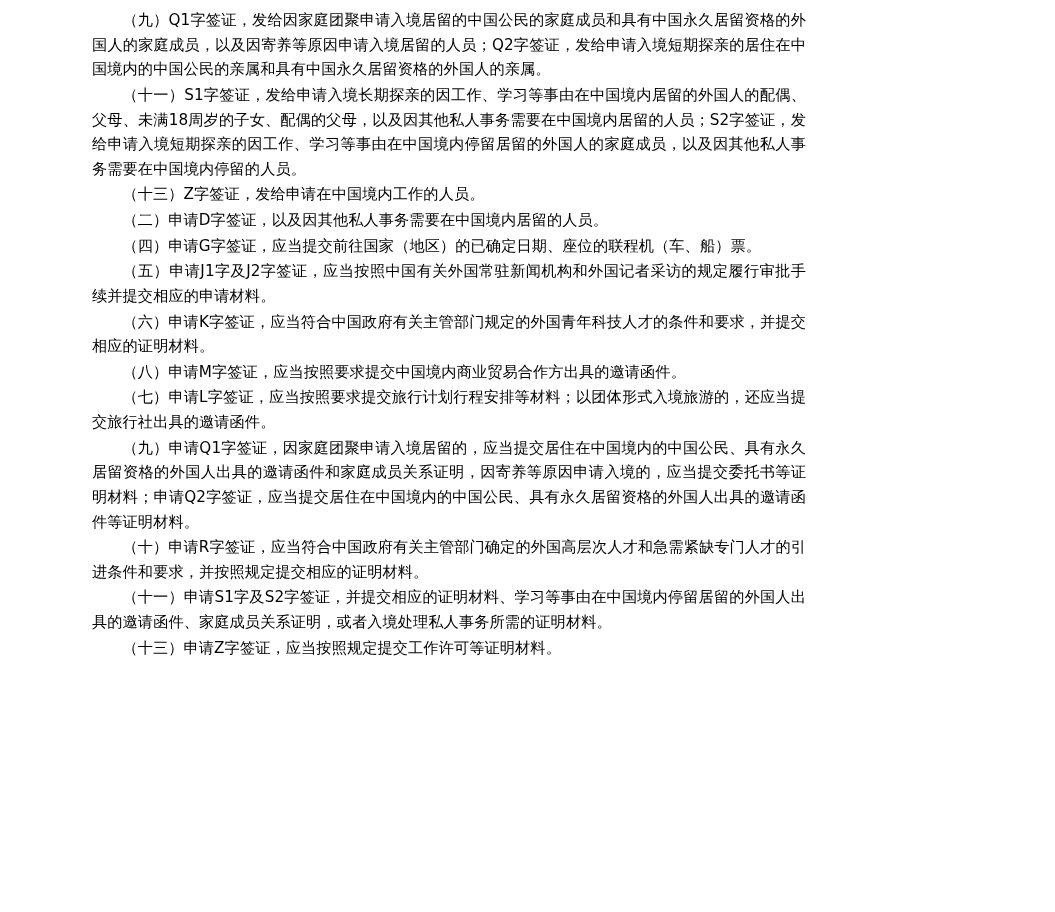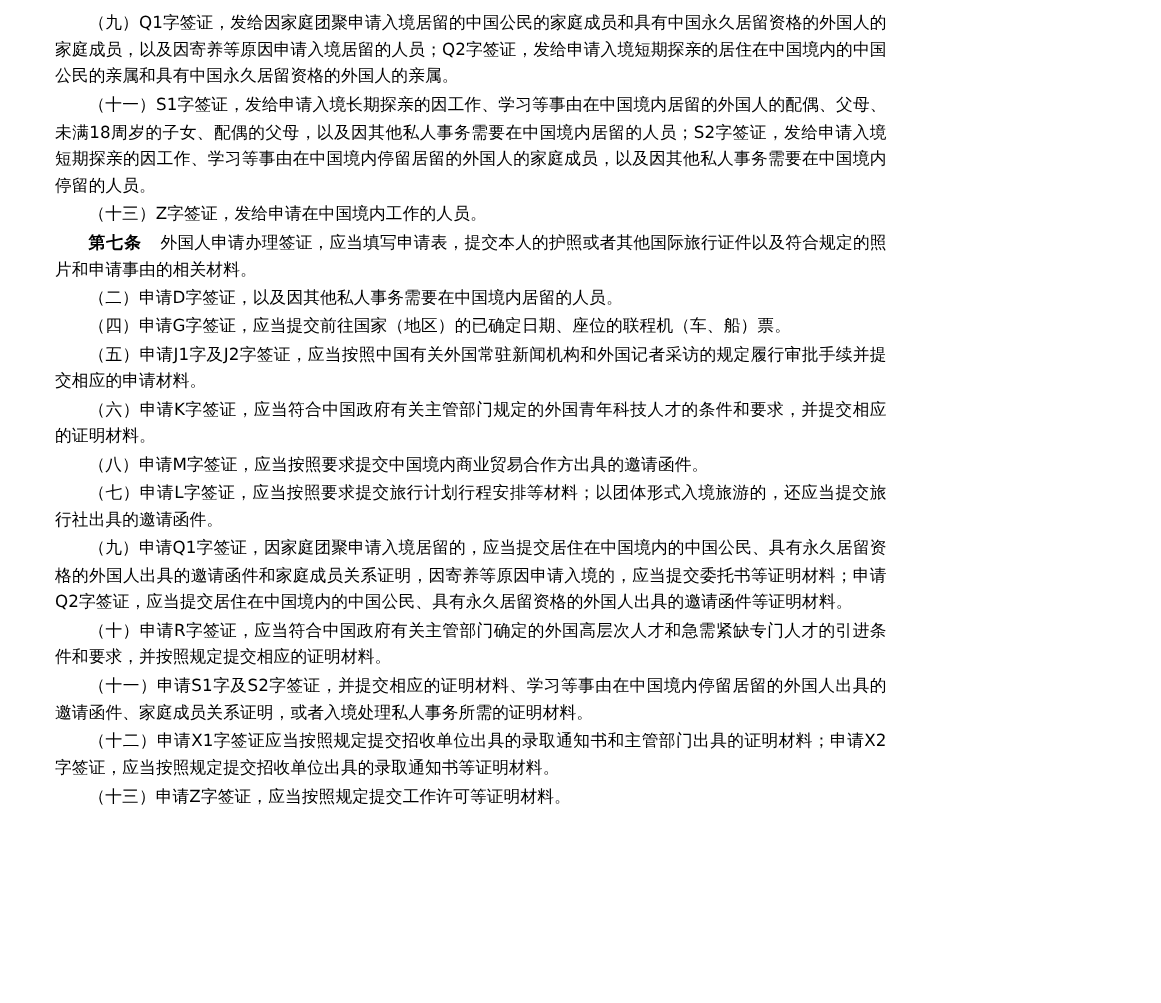--- a/index.html
+++ b/index.html
@@ -10,21 +10,21 @@
   body {
     width: 1055px;
     min-height: 912px;
     font-family: "DejaVu Sans", "Liberation Sans", sans-serif;
     color: #000000;
   }
   .page {
     width: 868px;
     min-height: 912px;
     box-sizing: border-box;
-    padding: 8px 62px 10px 50px;
+    padding: 8px 62px 10px 92px;
   }
   .para {
     font-size: 15.2px;
     line-height: 1.62;
     text-align: justify;
     text-justify: inter-ideograph;
     margin: 0 0 1px 0;
     letter-spacing: 0.1px;
   }
   .indent {
@@ -48,21 +48,20 @@
 <div class="page">
 
   <p class="para indent">（九）Q1字签证，发给因家庭团聚申请入境居留的中国公民的家庭成员和具有中国永久居留资格的外国人的家庭成员，以及因寄养等原因申请入境居留的人员；Q2字签证，发给申请入境短期探亲的居住在中国境内的中国公民的亲属和具有中国永久居留资格的外国人的亲属。</p>
 
 
   <p class="para indent">（十一）S1字签证，发给申请入境长期探亲的因工作、学习等事由在中国境内居留的外国人的配偶、父母、未满18周岁的子女、配偶的父母，以及因其他私人事务需要在中国境内居留的人员；S2字签证，发给申请入境短期探亲的因工作、学习等事由在中国境内停留居留的外国人的家庭成员，以及因其他私人事务需要在中国境内停留的人员。</p>
 
 
   <p class="para indent">（十三）Z字签证，发给申请在中国境内工作的人员。</p>
 
-  <p class="para article"><span class="art-label">第七条</span><span class="art-gap"></span><span>外国人申请办理签证，应当填写申请表，提交本人的护照或者其他国际旅行证件以及符合规定的照片和申请事由的相关材料。</span></p>
 
 
   <p class="para indent">（二）申请D字签证，以及因其他私人事务需要在中国境内居留的人员。</p>
 
 
   <p class="para indent">（四）申请G字签证，应当提交前往国家（地区）的已确定日期、座位的联程机（车、船）票。</p>
 
   <p class="para indent">（五）申请J1字及J2字签证，应当按照中国有关外国常驻新闻机构和外国记者采访的规定履行审批手续并提交相应的申请材料。</p>
 
   <p class="para indent">（六）申请K字签证，应当符合中国政府有关主管部门规定的外国青年科技人才的条件和要求，并提交相应的证明材料。</p>
@@ -70,17 +69,16 @@
   <p class="para indent">（八）申请M字签证，应当按照要求提交中国境内商业贸易合作方出具的邀请函件。</p>
 
   <p class="para indent">（七）申请L字签证，应当按照要求提交旅行计划行程安排等材料；以团体形式入境旅游的，还应当提交旅行社出具的邀请函件。</p>
 
   <p class="para indent">（九）申请Q1字签证，因家庭团聚申请入境居留的，应当提交居住在中国境内的中国公民、具有永久居留资格的外国人出具的邀请函件和家庭成员关系证明，因寄养等原因申请入境的，应当提交委托书等证明材料；申请Q2字签证，应当提交居住在中国境内的中国公民、具有永久居留资格的外国人出具的邀请函件等证明材料。</p>
 
   <p class="para indent">（十）申请R字签证，应当符合中国政府有关主管部门确定的外国高层次人才和急需紧缺专门人才的引进条件和要求，并按照规定提交相应的证明材料。</p>
 
   <p class="para indent">（十一）申请S1字及S2字签证，并提交相应的证明材料、学习等事由在中国境内停留居留的外国人出具的邀请函件、家庭成员关系证明，或者入境处理私人事务所需的证明材料。</p>
 
-  <p class="para indent">（十二）申请X1字签证应当按照规定提交招收单位出具的录取通知书和主管部门出具的证明材料；申请X2字签证，应当按照规定提交招收单位出具的录取通知书等证明材料。</p>
 
   <p class="para indent">（十三）申请Z字签证，应当按照规定提交工作许可等证明材料。</p>
 
 </div>
 
 </body></html>

